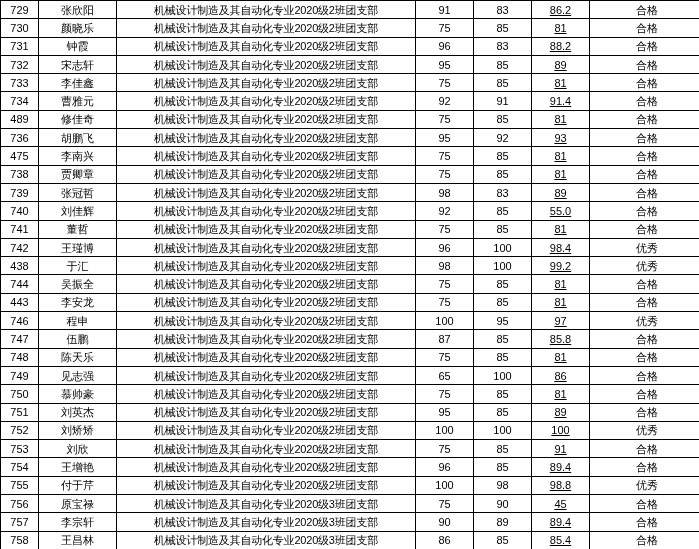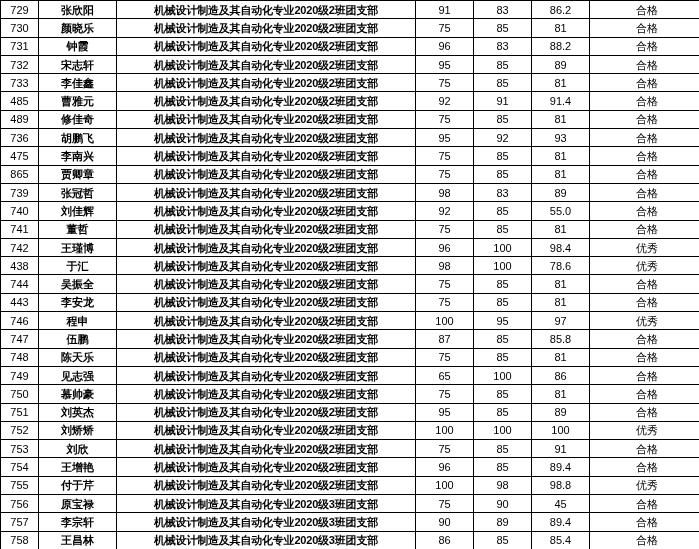--- a/index.html
+++ b/index.html
@@ -24,25 +24,25 @@
     font-size: 11px;
     line-height: 12px;
     height: 17.3px;
     padding: 0;
     text-align: center;
     vertical-align: middle;
     white-space: nowrap;
     overflow: hidden;
   }
   td.col-id      { width: 37px; }
-  td.col-name    { width: 77px; font-weight: bold; }
-  td.col-branch  { width: 298px; font-size: 11.5px; font-weight: bold; }
+  td.col-name    { width: 77px; }
+  td.col-branch  { width: 298px; font-size: 11.5px; }
   td.col-num1    { width: 57px; }
   td.col-num2    { width: 57px; }
-  td.col-num3    { width: 57px; }
+  td.col-num3    { width: 57px; text-decoration: underline; }
   td.col-result  { width: 114px; }
   td.col-branch  { letter-spacing: -0.2px; }
 </style>
 </head>
 <body>
 
 <table class="grade-table">
   <tbody>
       <tr>
         <td class="col-id">729</td>
@@ -83,21 +83,21 @@
       <tr>
         <td class="col-id">733</td>
         <td class="col-name">李佳鑫</td>
         <td class="col-branch">机械设计制造及其自动化专业2020级2班团支部</td>
         <td class="col-num1">75</td>
         <td class="col-num2">85</td>
         <td class="col-num3">81</td>
         <td class="col-result">合格</td>
       </tr>
       <tr>
-        <td class="col-id">485</td>
+        <td class="col-id">734</td>
         <td class="col-name">曹雅元</td>
         <td class="col-branch">机械设计制造及其自动化专业2020级2班团支部</td>
         <td class="col-num1">92</td>
         <td class="col-num2">91</td>
         <td class="col-num3">91.4</td>
         <td class="col-result">合格</td>
       </tr>
       <tr>
         <td class="col-id">489</td>
         <td class="col-name">修佳奇</td>
@@ -119,21 +119,21 @@
       <tr>
         <td class="col-id">475</td>
         <td class="col-name">李南兴</td>
         <td class="col-branch">机械设计制造及其自动化专业2020级2班团支部</td>
         <td class="col-num1">75</td>
         <td class="col-num2">85</td>
         <td class="col-num3">81</td>
         <td class="col-result">合格</td>
       </tr>
       <tr>
-        <td class="col-id">865</td>
+        <td class="col-id">738</td>
         <td class="col-name">贾卿章</td>
         <td class="col-branch">机械设计制造及其自动化专业2020级2班团支部</td>
         <td class="col-num1">75</td>
         <td class="col-num2">85</td>
         <td class="col-num3">81</td>
         <td class="col-result">合格</td>
       </tr>
       <tr>
         <td class="col-id">739</td>
         <td class="col-name">张冠哲</td>
@@ -169,21 +169,21 @@
         <td class="col-num2">100</td>
         <td class="col-num3">98.4</td>
         <td class="col-result">优秀</td>
       </tr>
       <tr>
         <td class="col-id">438</td>
         <td class="col-name">于汇</td>
         <td class="col-branch">机械设计制造及其自动化专业2020级2班团支部</td>
         <td class="col-num1">98</td>
         <td class="col-num2">100</td>
-        <td class="col-num3">78.6</td>
+        <td class="col-num3">99.2</td>
         <td class="col-result">优秀</td>
       </tr>
       <tr>
         <td class="col-id">744</td>
         <td class="col-name">吴振全</td>
         <td class="col-branch">机械设计制造及其自动化专业2020级2班团支部</td>
         <td class="col-num1">75</td>
         <td class="col-num2">85</td>
         <td class="col-num3">81</td>
         <td class="col-result">合格</td>

